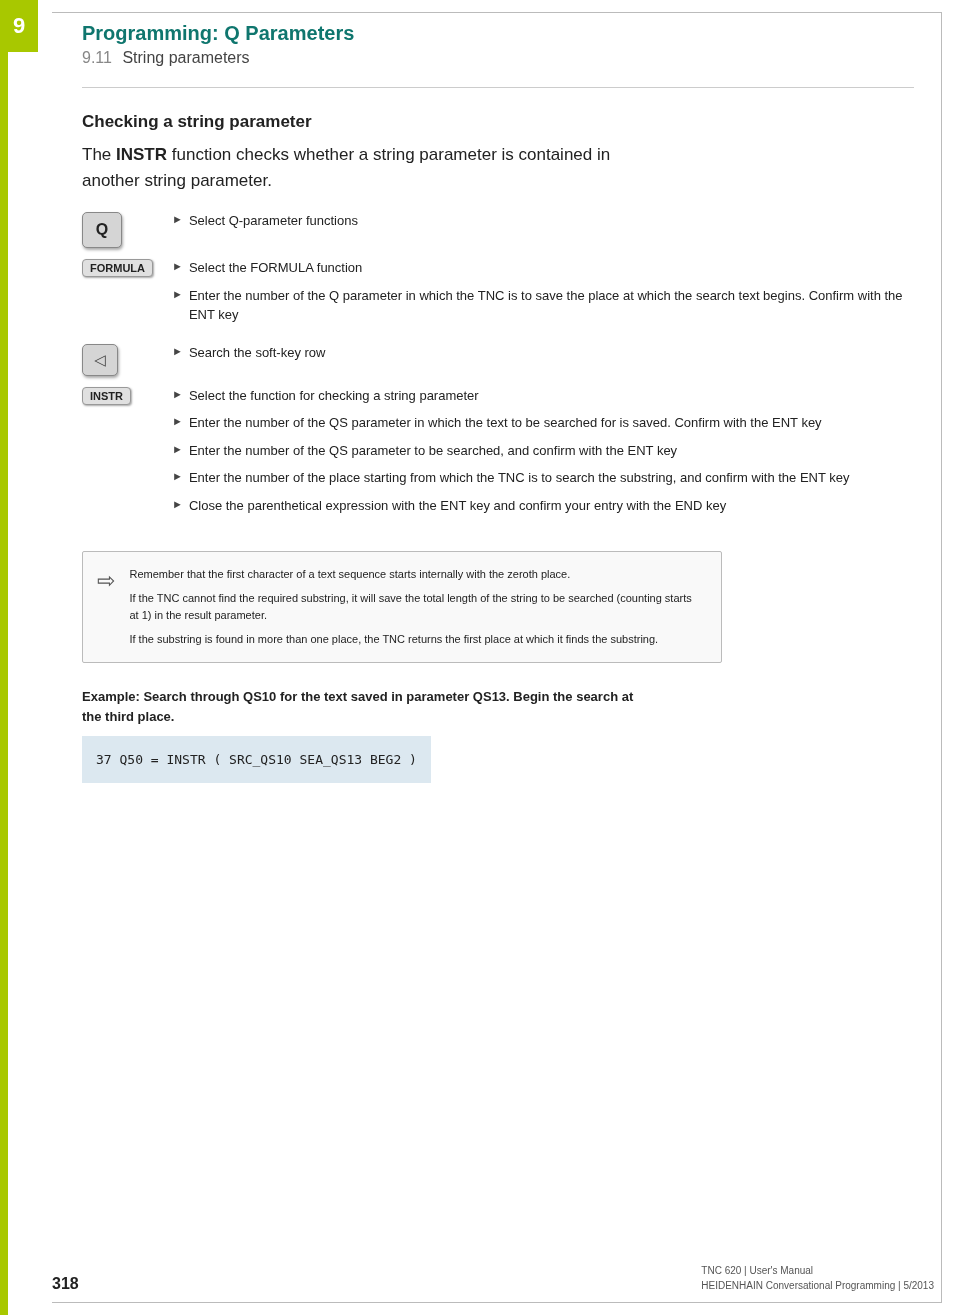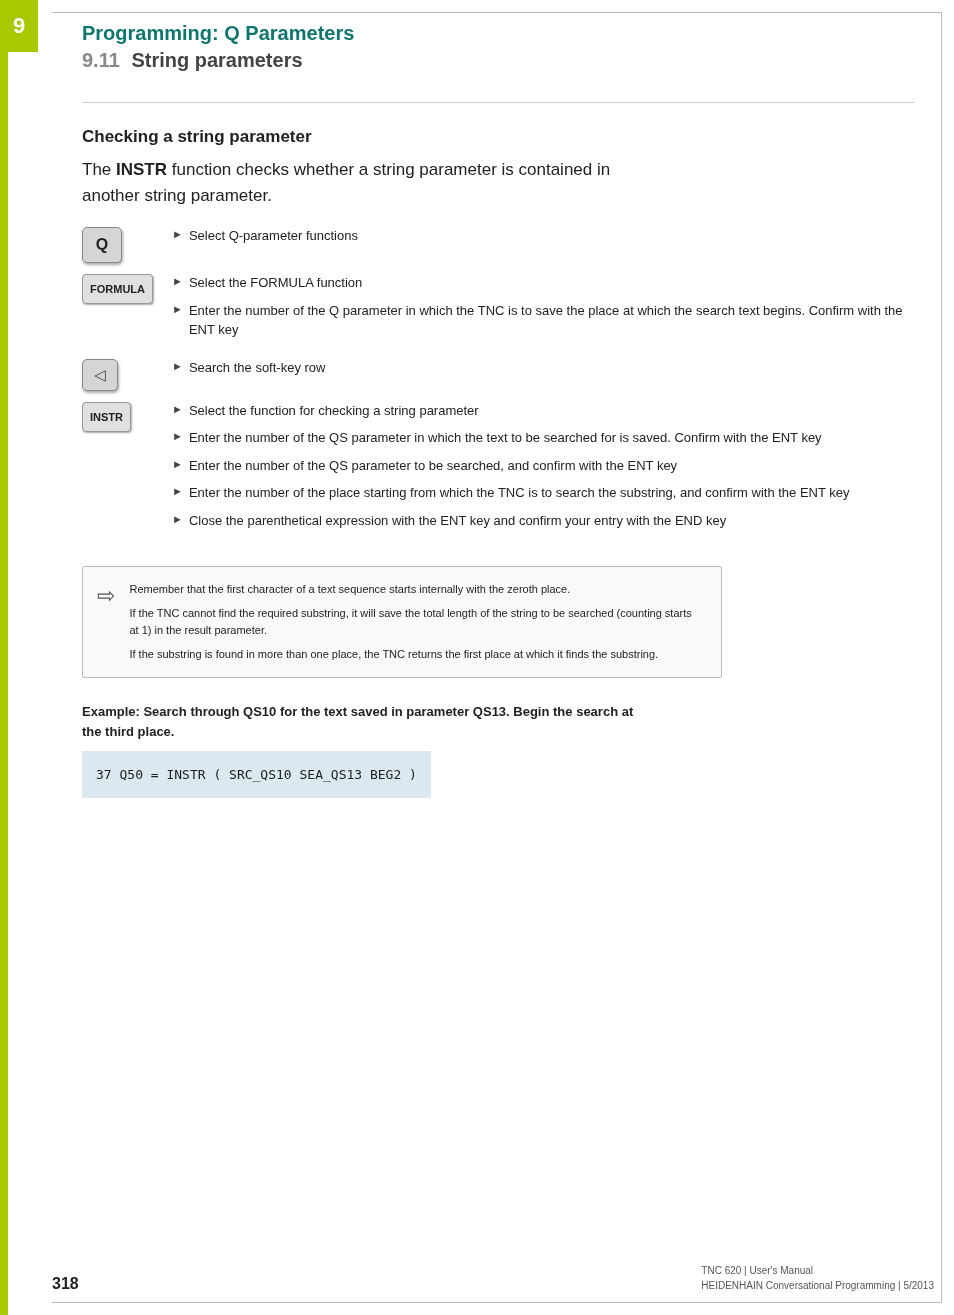--- a/index.html
+++ b/index.html
@@ -61,24 +61,24 @@
 
     
     .chapter-title {
       font-size: 20px;
       font-weight: bold;
       color: #0f766e;
       margin-bottom: 4px;
       margin-top: 4px;
     }
     .section-title {
-      font-size: 20px;
+      font-size: 16px;
       color: #444;
-      margin-bottom: 30px;
-      font-weight: bold;
+      margin-bottom: 20px;
+      font-weight: normal;
     }
     .section-number {
       color: #888;
       margin-right: 6px;
     }
 
     
     .subsection-heading {
       font-size: 17px;
       font-weight: bold;
@@ -122,21 +122,21 @@
       padding-left: 10px;
     }
 
     
     .key-btn {
       background: #e0e0e0;
       border: 1px solid #999;
       border-radius: 4px;
       font-size: 11px;
       font-weight: bold;
-      padding: 8px 7px;
+      padding: 2px 7px;
       display: inline-block;
       min-width: 36px;
       text-align: center;
       color: #222;
       box-shadow: 1px 1px 2px #aaa;
     }
     .key-q {
       background: #d5d5d5;
       border: 1.5px solid #888;
       border-radius: 5px;

